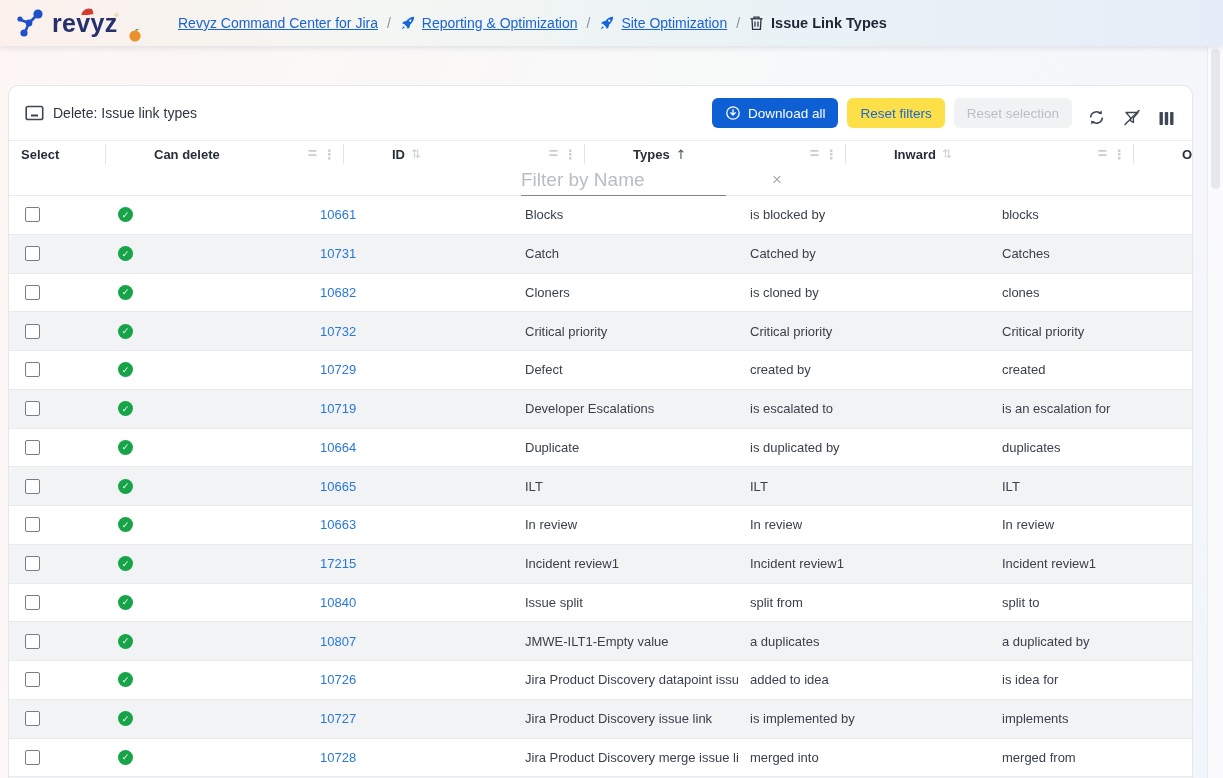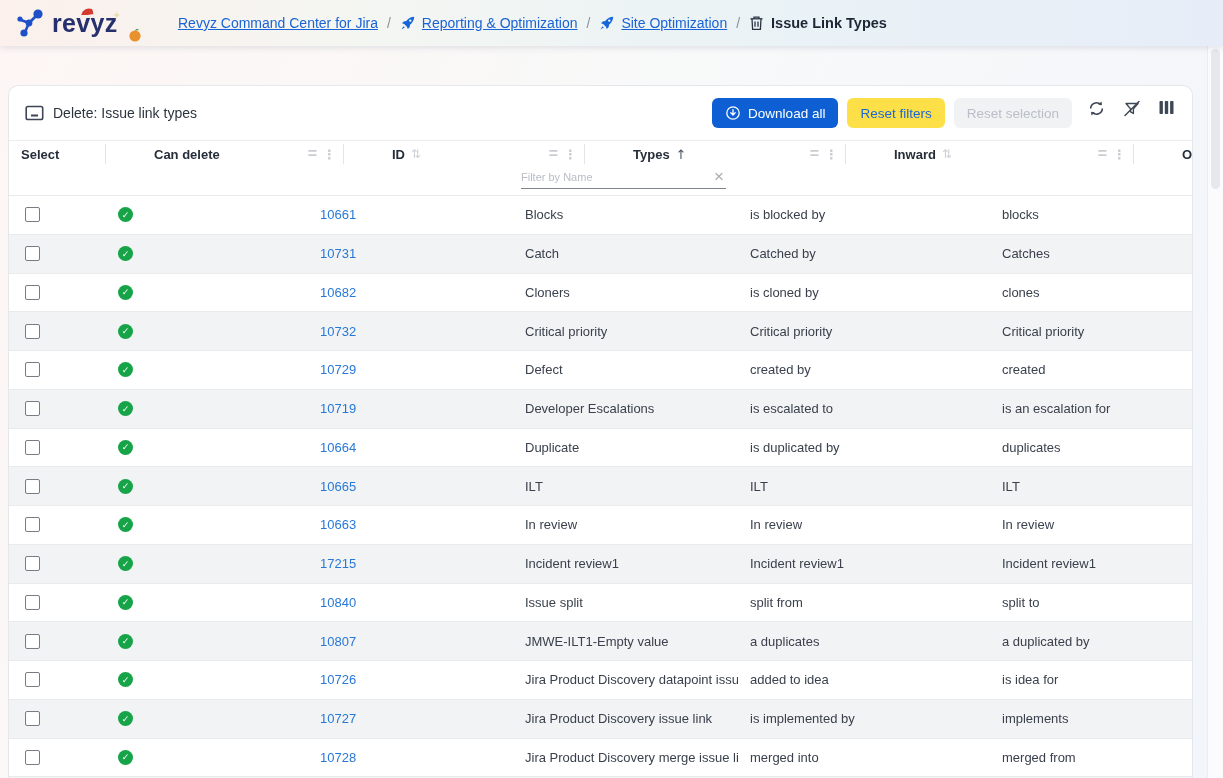--- a/index.html
+++ b/index.html
@@ -30,21 +30,21 @@
   .crumb-current { color:#1d2634; font-weight:700; display:flex; align-items:center; gap:7px; font-size:14.5px; }
 
   
   .card {
     position:absolute; left:8px; top:85px; width:1185px; bottom:0;
     background:#ffffff; border:1px solid #e4e7ec; border-bottom:none;
     border-radius:10px 10px 0 0; overflow:hidden;
   }
   .card-toolbar { height:54px; display:flex; align-items:center; padding:0 16px; }
   .card-title-wrap { display:flex; align-items:center; gap:9px; font-size:14px; color:#2c3440; }
-  .toolbar-actions { margin-left:auto; display:flex; align-items:flex-start; gap:9px; }
+  .toolbar-actions { margin-left:auto; display:flex; align-items:flex-end; gap:9px; }
   .btn { border:none; border-radius:6px; height:30px; padding:0 13px; font-size:13.5px;
          font-family:"Liberation Sans",sans-serif; cursor:pointer; display:flex; align-items:center; gap:7px; }
   .btn-primary { background:#0d5fd3; color:#ffffff; }
   .btn-light { background:#fde047; color:#1a66d9; }
   .btn-disabled { background:#f0f2f4; color:#b9bfc8; cursor:default; }
   .icon-btn { background:none; border:none; cursor:pointer; padding:2px; margin-left:5px; display:flex; align-items:center; }
 
   
   .table { border-top:1px solid #ececee; }
   .grid-row { display:grid; grid-template-columns:97px 202px 205px 225px 252px 1fr; }
@@ -55,21 +55,21 @@
   .th .spacer { flex:1; }
   .sort-faint { font-family:"DejaVu Sans",sans-serif; color:#ccd0d6; font-size:12px; font-weight:400; cursor:pointer; }
   .sort-asc { font-family:"DejaVu Sans",sans-serif; color:#4b5563; font-size:13px; font-weight:400; cursor:pointer; }
   .col-menu { color:#c9cdd3; font-size:16px; font-weight:700; cursor:pointer; line-height:1; }
   .col-dots { font-family:"DejaVu Sans",sans-serif; color:#c9cdd3; font-size:13px; cursor:pointer; line-height:1; }
 
   .filter-row { height:28px; }
   .filter-box { grid-column:4; display:flex; align-items:center; margin:0 12px 6px 8px;
                 border-bottom:1px solid #80858c; }
   .filter-box input { border:none; outline:none; background:transparent; flex:1;
-                      font-size:11px; color:#333a46; font-family:"Liberation Sans",sans-serif; padding:2px 0 4px 0; }
+                      font-size:19px; color:#333a46; font-family:"Liberation Sans",sans-serif; padding:2px 0 4px 0; }
   .filter-box input::placeholder { color:#b8bdc5; }
   .filter-clear { color:#a7adb6; font-size:17px; line-height:1; cursor:pointer; padding:0 2px 3px 6px; }
 
   .tr { height:38.75px; border-top:1px solid #e8eaec; background:#ffffff; }
   .tr.alt { background:#f2f3f4; }
   .td { display:flex; align-items:center; padding-left:12px; font-size:13px; color:#3a414d; overflow:hidden; white-space:nowrap; }
   .td.select-cell { padding-left:16px; }
   .checkbox { width:15px; height:15px; border:1px solid #777d86; border-radius:2px; background:#ffffff; cursor:pointer; flex:none; }
   .check-badge { width:15px; height:15px; border-radius:50%; background:#17a449; color:#ffffff;
                  font-family:"DejaVu Sans",sans-serif; font-size:9px; font-weight:700;

